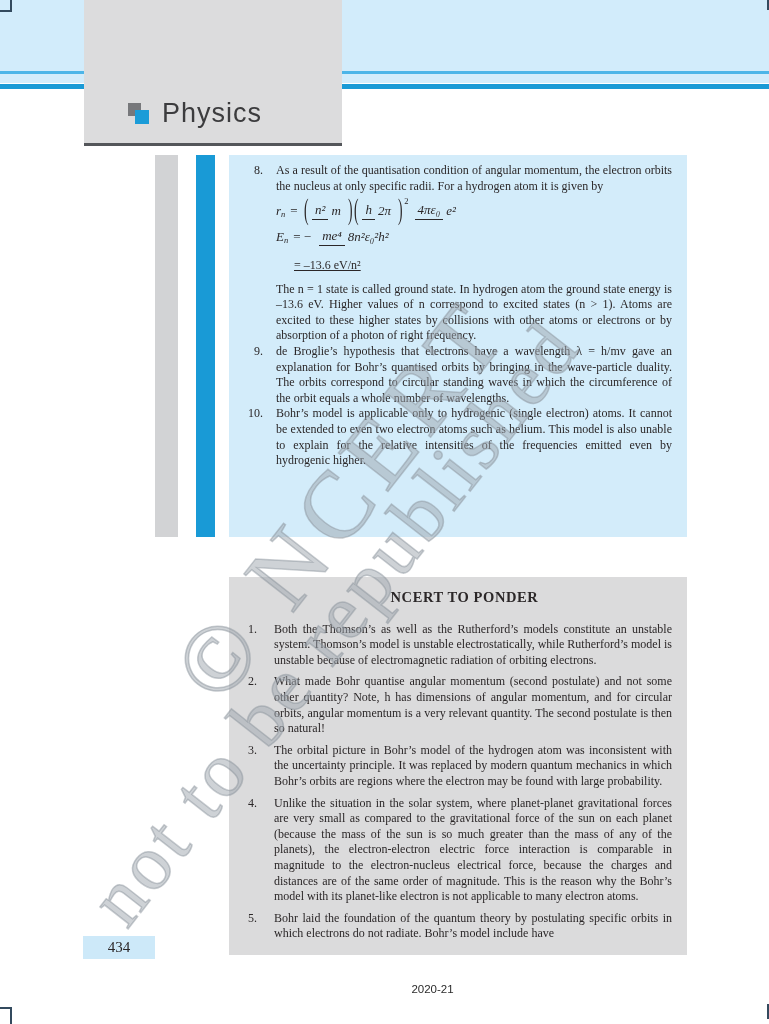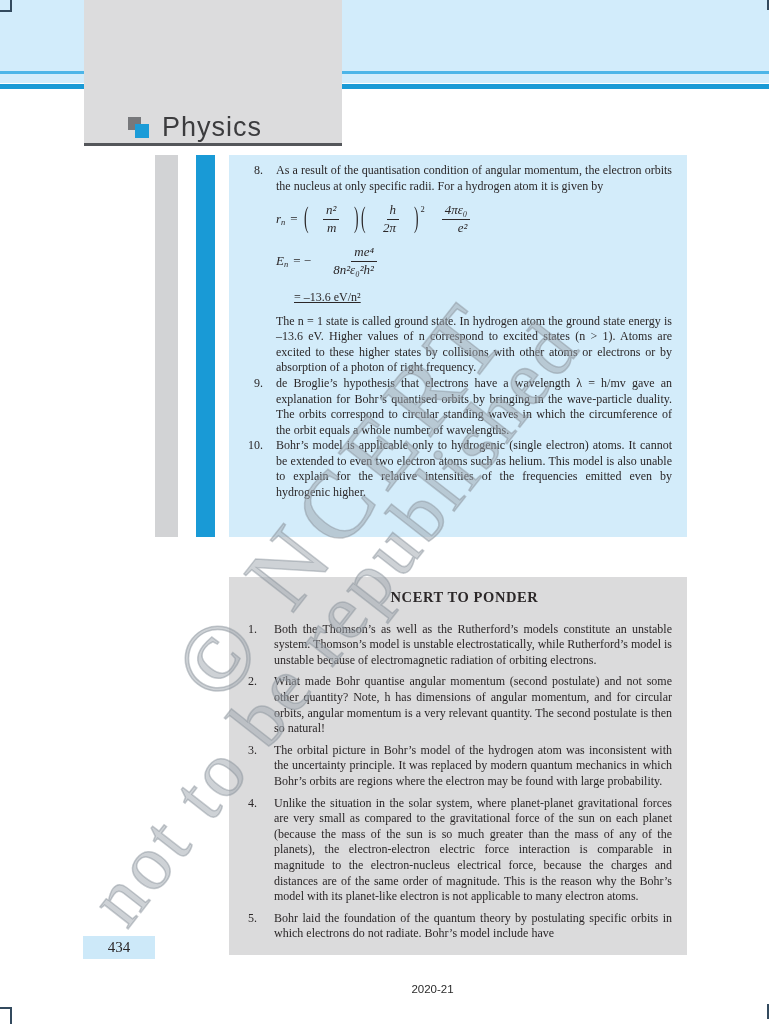--- a/index.html
+++ b/index.html
@@ -9,21 +9,21 @@
     background:#ffffff; overflow:hidden;
     font-family:"Liberation Serif", serif; color:#2b2728;
   }
   
   .top-band   { position:absolute; left:0; top:0; width:769px; height:83px; background:#d2ecfb; }
   .band-line  { position:absolute; left:0; top:71px; width:769px; height:3px; background:#4cb5e8; }
   .blue-stripe{ position:absolute; left:0; top:84px; width:769px; height:5px; background:#199ad6; }
   .physics-header {
     position:absolute; left:84px; top:0; width:258px; height:146px;
     background:#dcdcdd; border-bottom:3px solid #54565a; z-index:2;
-    display:flex; align-items:flex-end; padding:0 0 2px 44px;
+    display:flex; align-items:flex-end; padding:0 0 16px 44px;
   }
   .brand-icon { position:relative; width:22px; height:22px; flex:none; margin-bottom:2px; }
   .brand-icon .sq-gray { position:absolute; left:0; top:0; width:13px; height:13px; background:#77787b; }
   .brand-icon .sq-blue { position:absolute; left:7px; top:7px; width:14px; height:14px; background:#1b9cd8; }
   .brand-title {
     font-family:"Liberation Sans", sans-serif; font-size:27px; font-weight:400;
     color:#3c3c3e; letter-spacing:1px; margin-left:12px; line-height:1;
   }
   
   .vbar-gray { position:absolute; left:155px; top:155px; width:23px; height:382px; background:#d2d3d5; }
@@ -59,21 +59,21 @@
   .ponder-box .item { margin-bottom:6px; }
   .ponder-box .item .n { width:28px; }
   .ponder-box .item .t { padding-left:17px; }
   
   .formula {
     display:flex; align-items:center; font-style:italic; font-size:13px;
     margin:9px 0; line-height:1.15;
   }
   .formula sub { font-size:8.5px; font-style:italic; position:relative; top:3px; }
   .formula .eq { margin:0 5px; font-style:normal; }
-  .frac { display:inline-flex; flex-direction:column; align-items:flex-end; margin:0 14px; }
+  .frac { display:inline-flex; flex-direction:row; align-items:flex-start; margin:0 3px; }
   .frac .fn { display:block; padding:0 3px 1px; border-bottom:1px solid #2b2728; }
   .frac .fd { display:block; padding:1px 3px 0; }
   .bigp { display:inline-block; transform:scaleY(2.3) scaleX(1.05); font-style:normal; margin:0 1px; position:relative; top:-1px; }
   .exp { font-size:8.5px; position:relative; top:-10px; margin:0 3px 0 1px; font-style:normal; }
   .formula-result { margin:12px 0 8px 18px;text-decoration:underline; }
   
   .page-badge {
     position:absolute; left:83px; top:936px; width:72px; height:23px;
     background:#cde9f9; text-align:center; line-height:23px; font-size:15px;
   }

